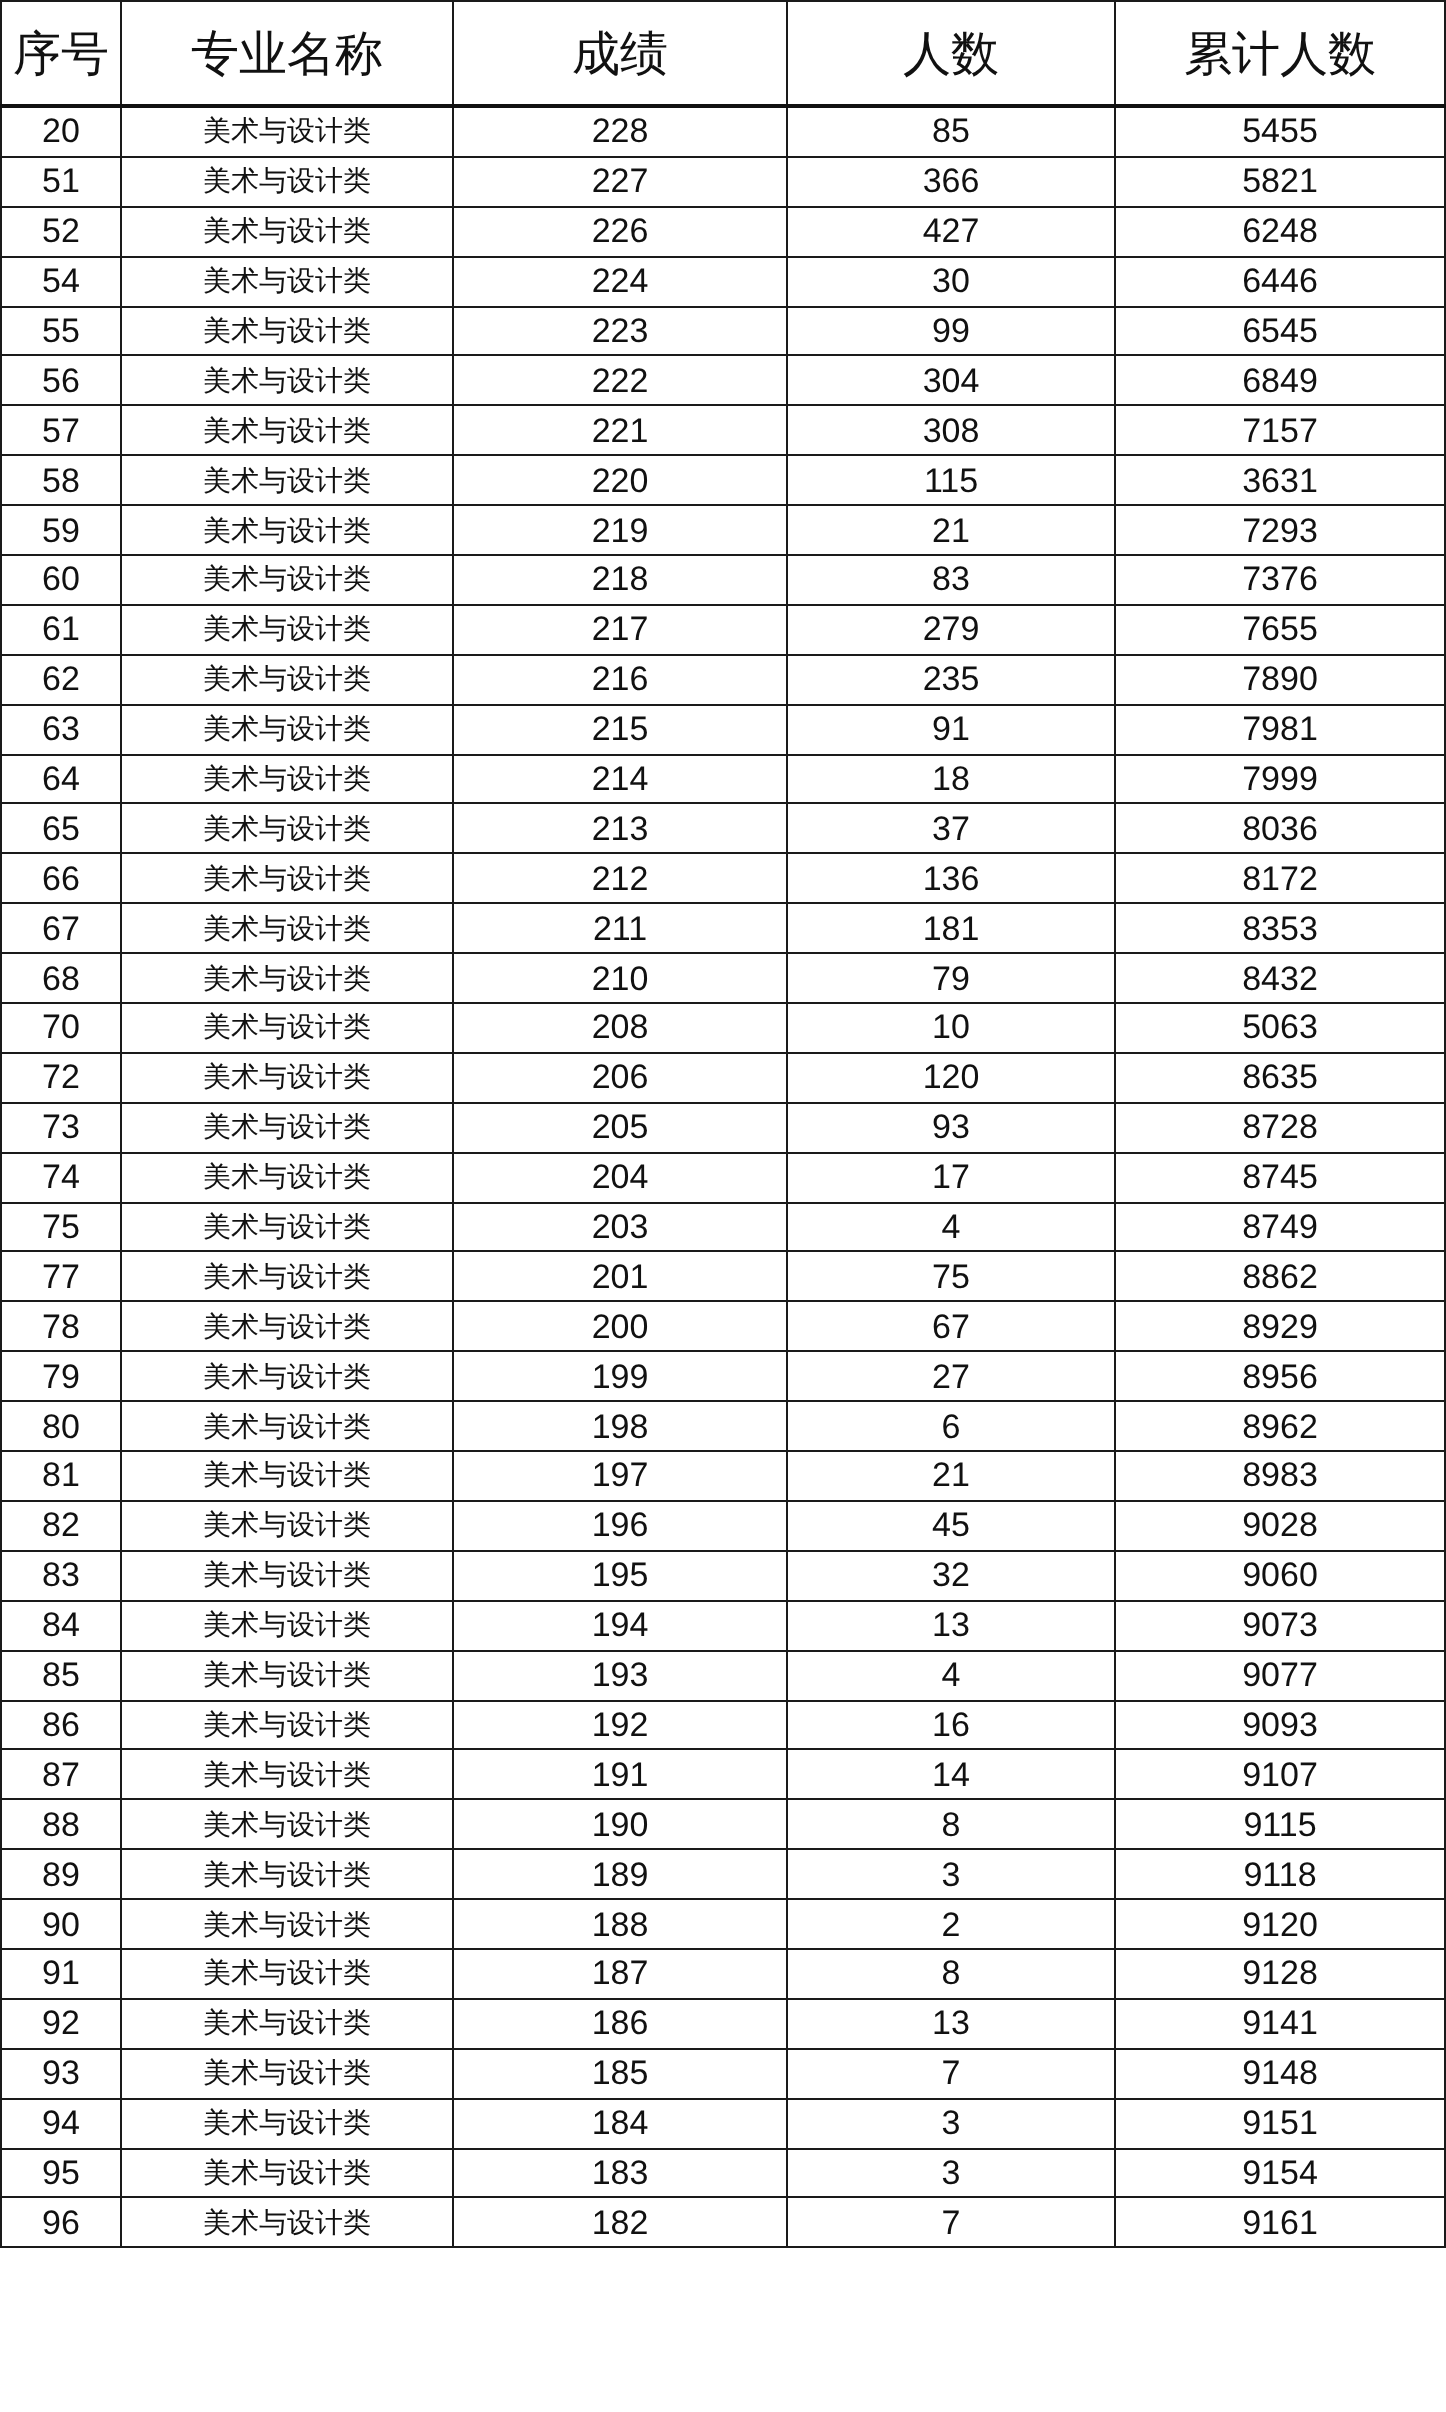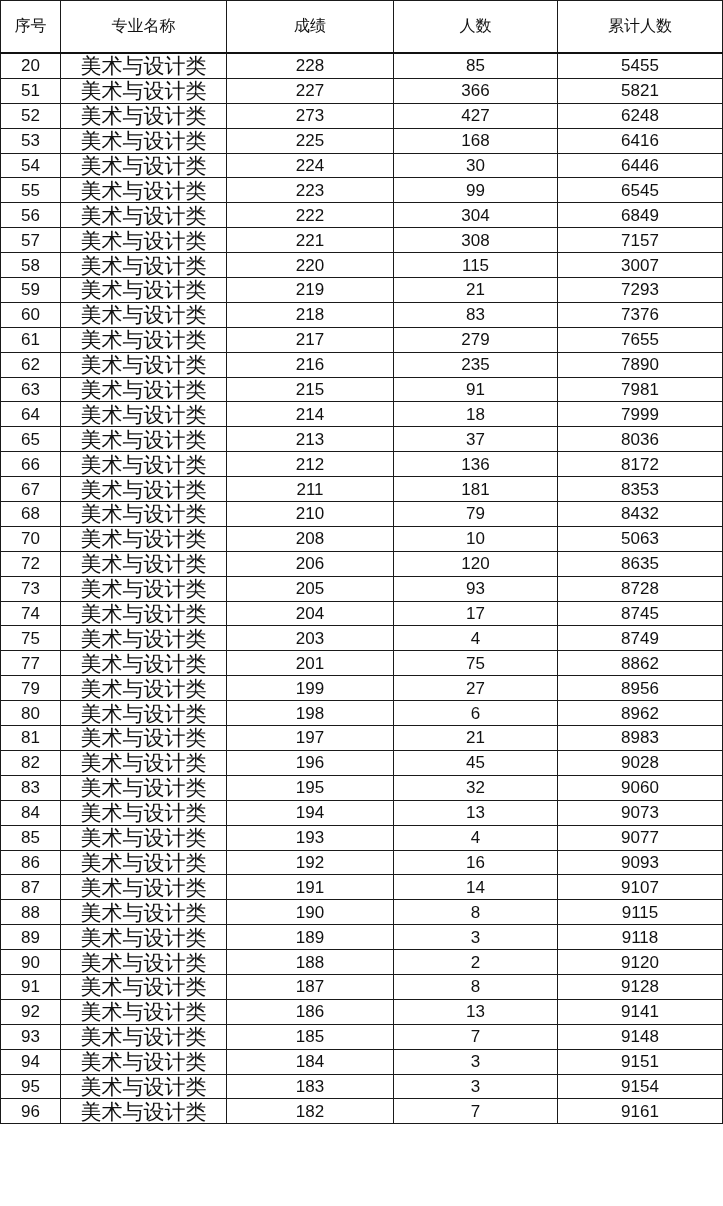--- a/index.html
+++ b/index.html
@@ -15,32 +15,32 @@
     table.score-table th, table.score-table td {
       border: 1.5px solid #1a1a1a;
       text-align: center;
       padding: 0;
       overflow: hidden;
       white-space: nowrap;
     }
     table.score-table th {
       height: 51px;
       font-weight: normal;
-      font-size: 16px;
+      font-size: 24px;
       font-family: "DejaVu Sans", sans-serif;
       border-bottom: 2.5px solid #111111;
     }
     table.score-table td {
       height: 21.9px;
       font-size: 17px;
       line-height: 21px;
     }
     table.score-table td.major {
       font-family: "DejaVu Sans", sans-serif;
-      font-size: 21px;
+      font-size: 14px;
       padding-top: 2px;
     }
     col.c-idx { width: 60px; }
     col.c-major { width: 166px; }
     col.c-score { width: 167px; }
     col.c-count { width: 164px; }
     col.c-cum { width: 165px; }
   </style>
 </head>
 <body>
@@ -73,30 +73,23 @@
       <tr>
         <td>51</td>
         <td class="major">美术与设计类</td>
         <td>227</td>
         <td>366</td>
         <td>5821</td>
       </tr>
       <tr>
         <td>52</td>
         <td class="major">美术与设计类</td>
-        <td>273</td>
+        <td>226</td>
         <td>427</td>
         <td>6248</td>
-      </tr>
-      <tr>
-        <td>53</td>
-        <td class="major">美术与设计类</td>
-        <td>225</td>
-        <td>168</td>
-        <td>6416</td>
       </tr>
       <tr>
         <td>54</td>
         <td class="major">美术与设计类</td>
         <td>224</td>
         <td>30</td>
         <td>6446</td>
       </tr>
       <tr>
         <td>55</td>
@@ -117,21 +110,21 @@
         <td class="major">美术与设计类</td>
         <td>221</td>
         <td>308</td>
         <td>7157</td>
       </tr>
       <tr>
         <td>58</td>
         <td class="major">美术与设计类</td>
         <td>220</td>
         <td>115</td>
-        <td>3007</td>
+        <td>3631</td>
       </tr>
       <tr>
         <td>59</td>
         <td class="major">美术与设计类</td>
         <td>219</td>
         <td>21</td>
         <td>7293</td>
       </tr>
       <tr>
         <td>60</td>
@@ -230,20 +223,27 @@
         <td>203</td>
         <td>4</td>
         <td>8749</td>
       </tr>
       <tr>
         <td>77</td>
         <td class="major">美术与设计类</td>
         <td>201</td>
         <td>75</td>
         <td>8862</td>
+      </tr>
+      <tr>
+        <td>78</td>
+        <td class="major">美术与设计类</td>
+        <td>200</td>
+        <td>67</td>
+        <td>8929</td>
       </tr>
       <tr>
         <td>79</td>
         <td class="major">美术与设计类</td>
         <td>199</td>
         <td>27</td>
         <td>8956</td>
       </tr>
       <tr>
         <td>80</td>

